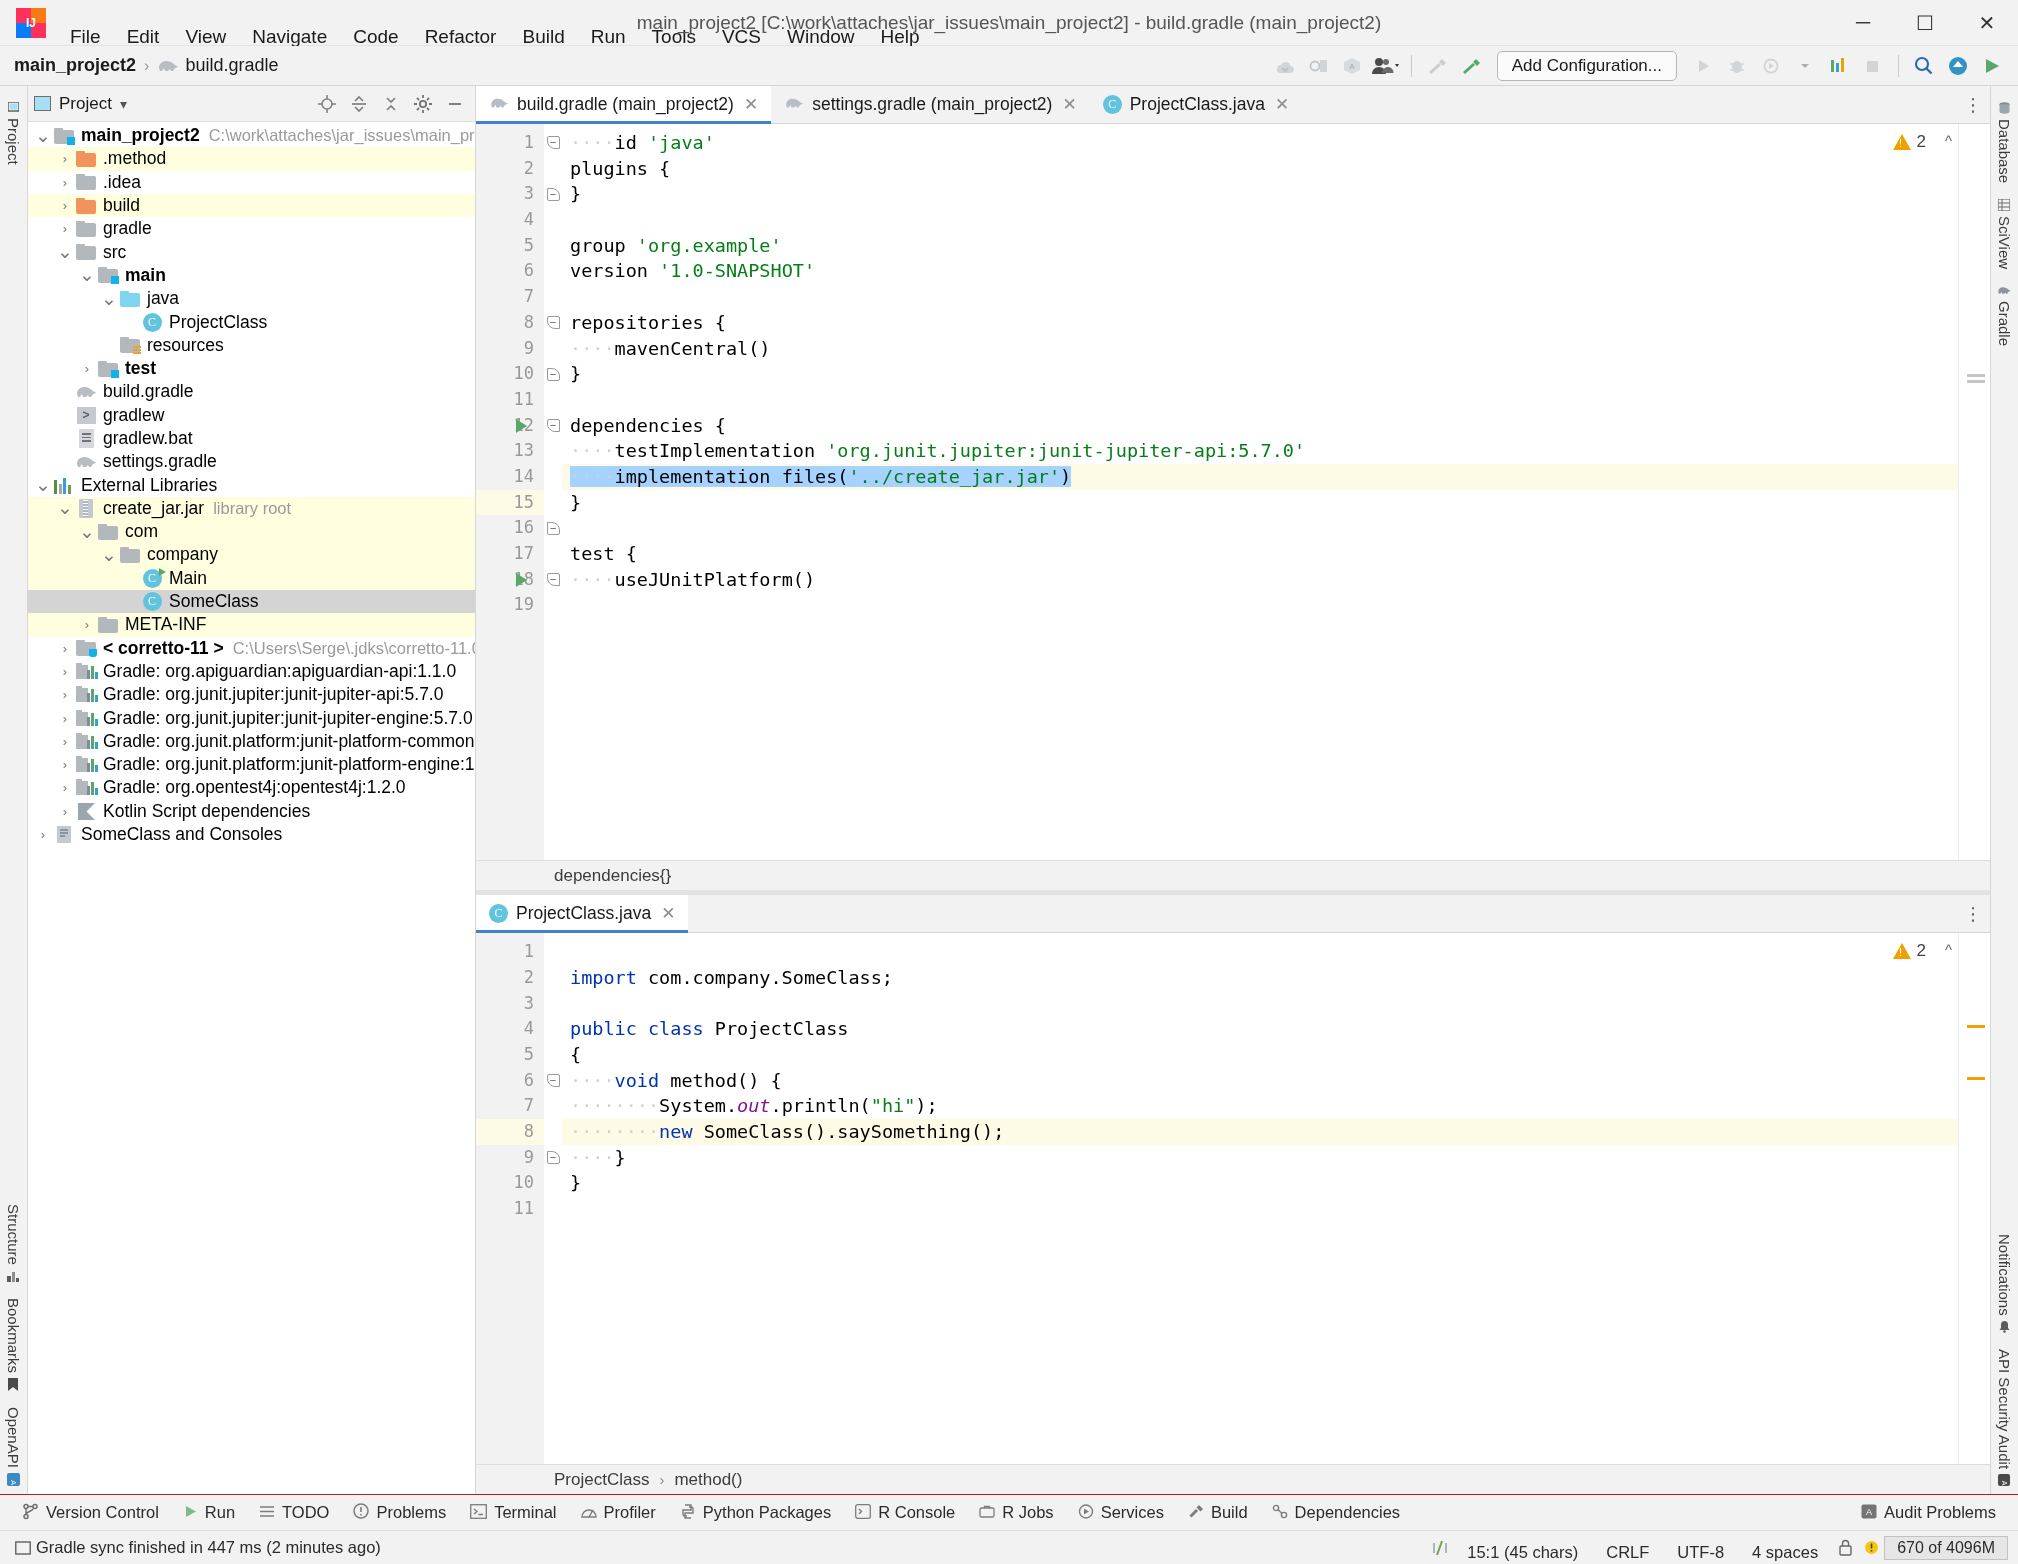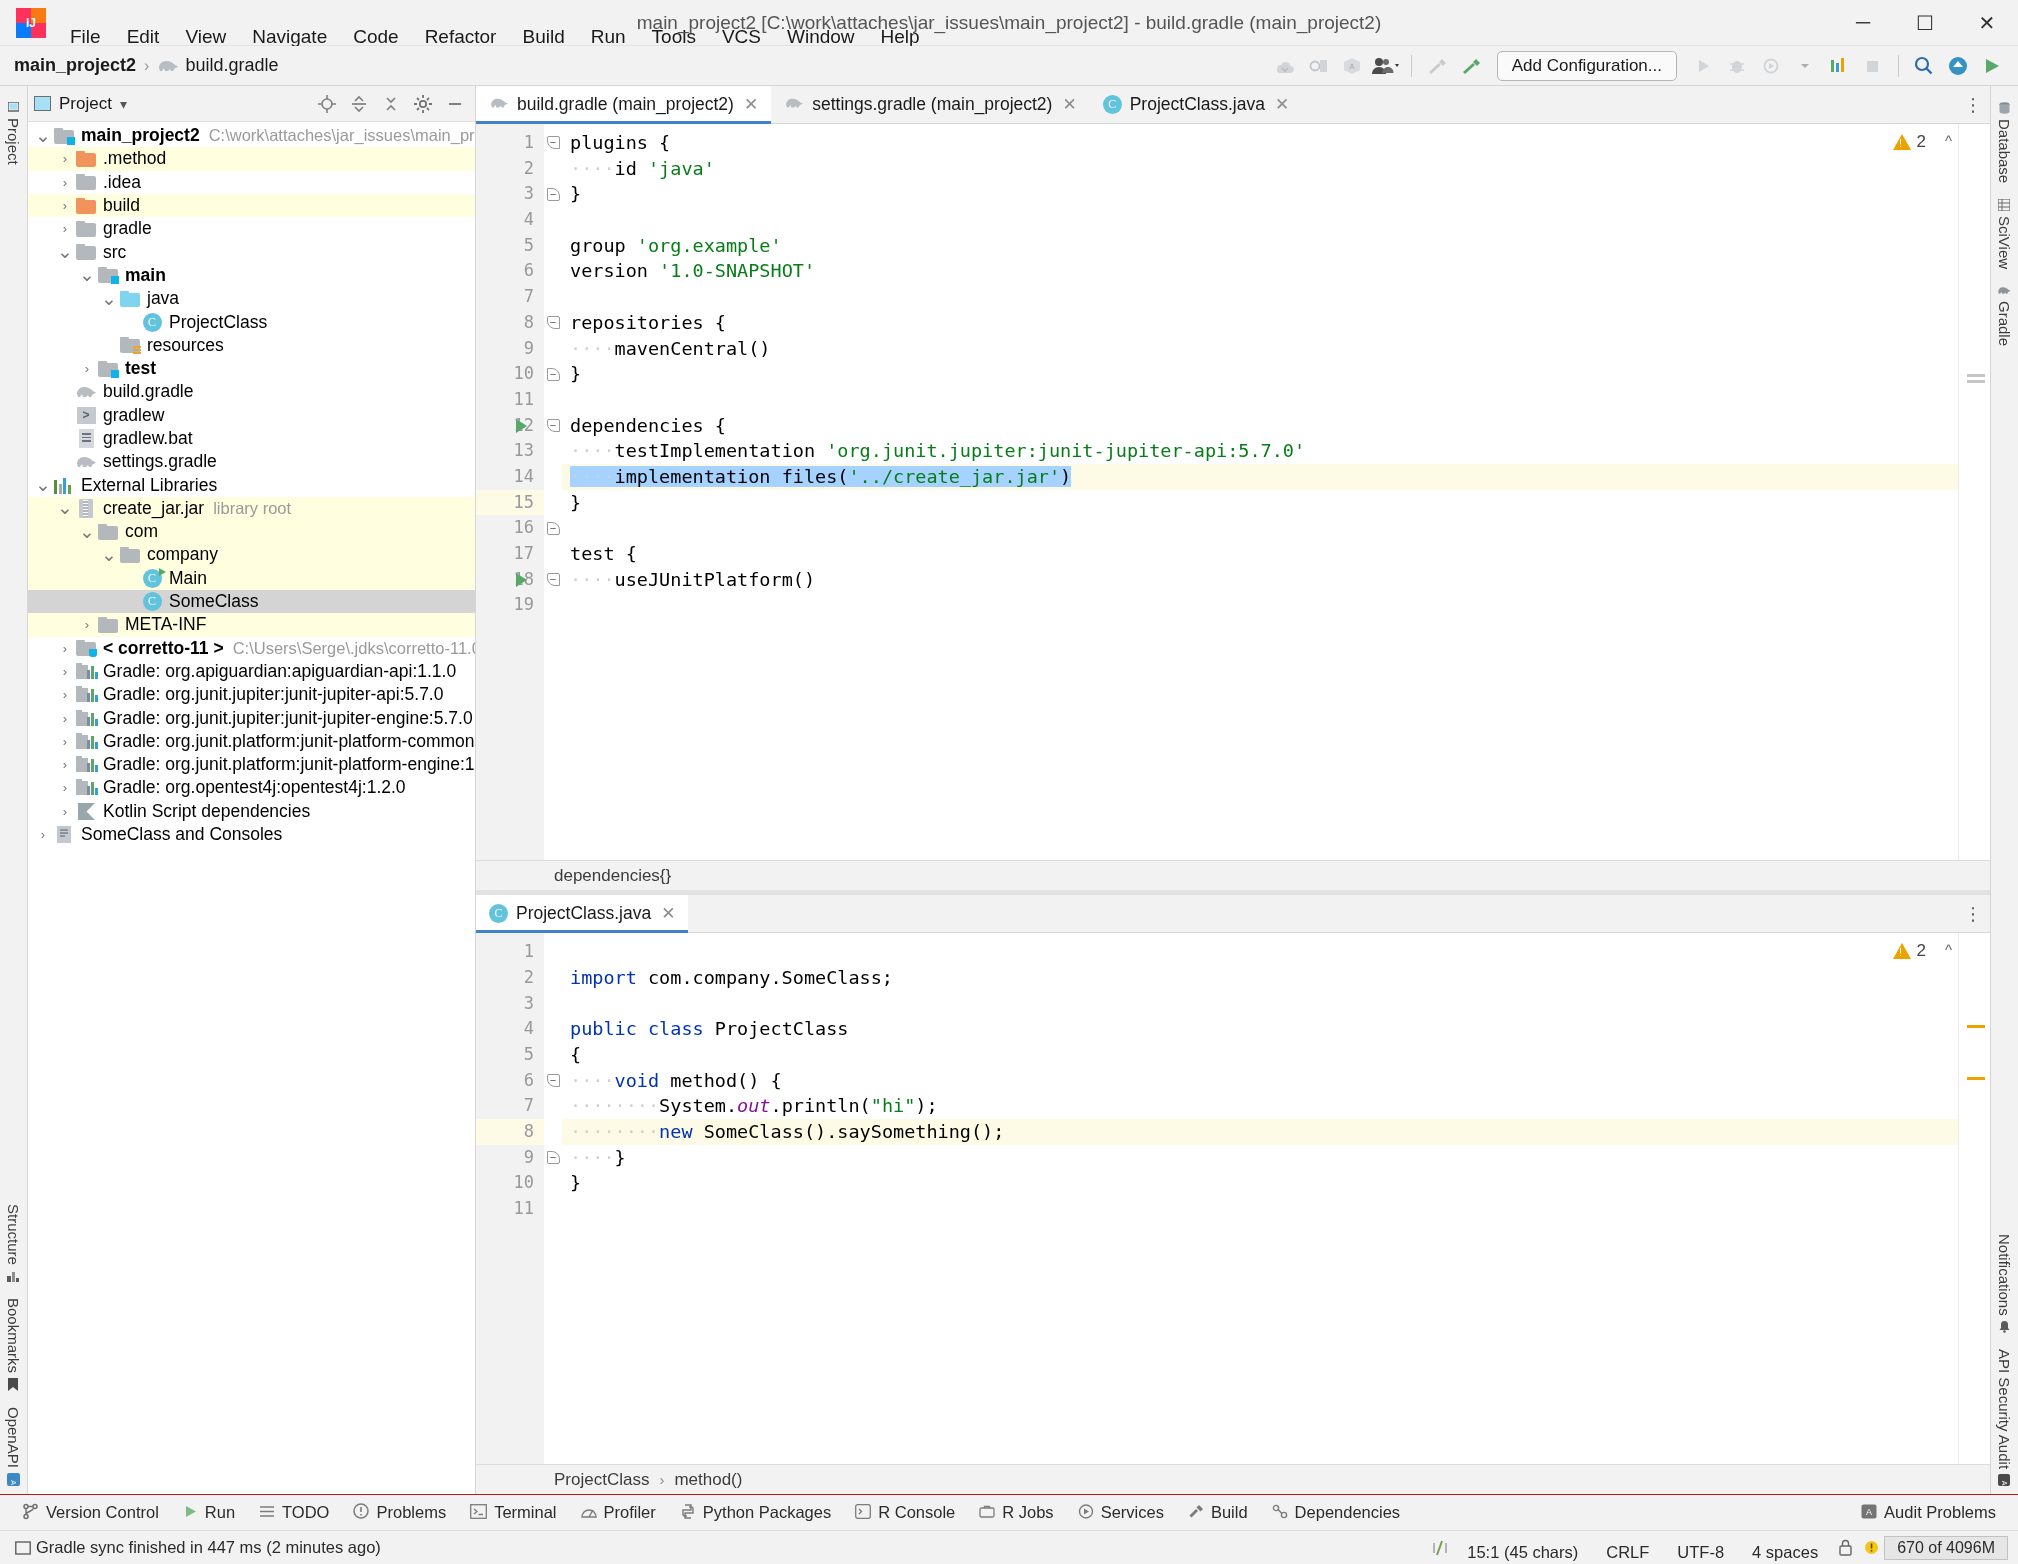--- a/index.html
+++ b/index.html
@@ -805,22 +805,22 @@
             <div class="fmark">
               <span class="fbox close">−</span>
             </div>
             <div class="fmark"></div>
             <div class="fmark">
               <span class="fbox open">−</span>
             </div>
             <div class="fmark"></div>
           </div>
         <div class="code" id="top-code">
+            <div class="cl"><span class="dot">····</span>id <span class="str">'java'</span></div>
             <div class="cl">plugins {</div>
-            <div class="cl"><span class="dot">····</span>id <span class="str">'java'</span></div>
             <div class="cl">}</div>
             <div class="cl">&nbsp;</div>
             <div class="cl">group <span class="str">'org.example'</span></div>
             <div class="cl">version <span class="str">'1.0-SNAPSHOT'</span></div>
             <div class="cl">&nbsp;</div>
             <div class="cl">repositories {</div>
             <div class="cl"><span class="dot">····</span>mavenCentral()</div>
             <div class="cl">}</div>
             <div class="cl">&nbsp;</div>
             <div class="cl">dependencies {</div>

